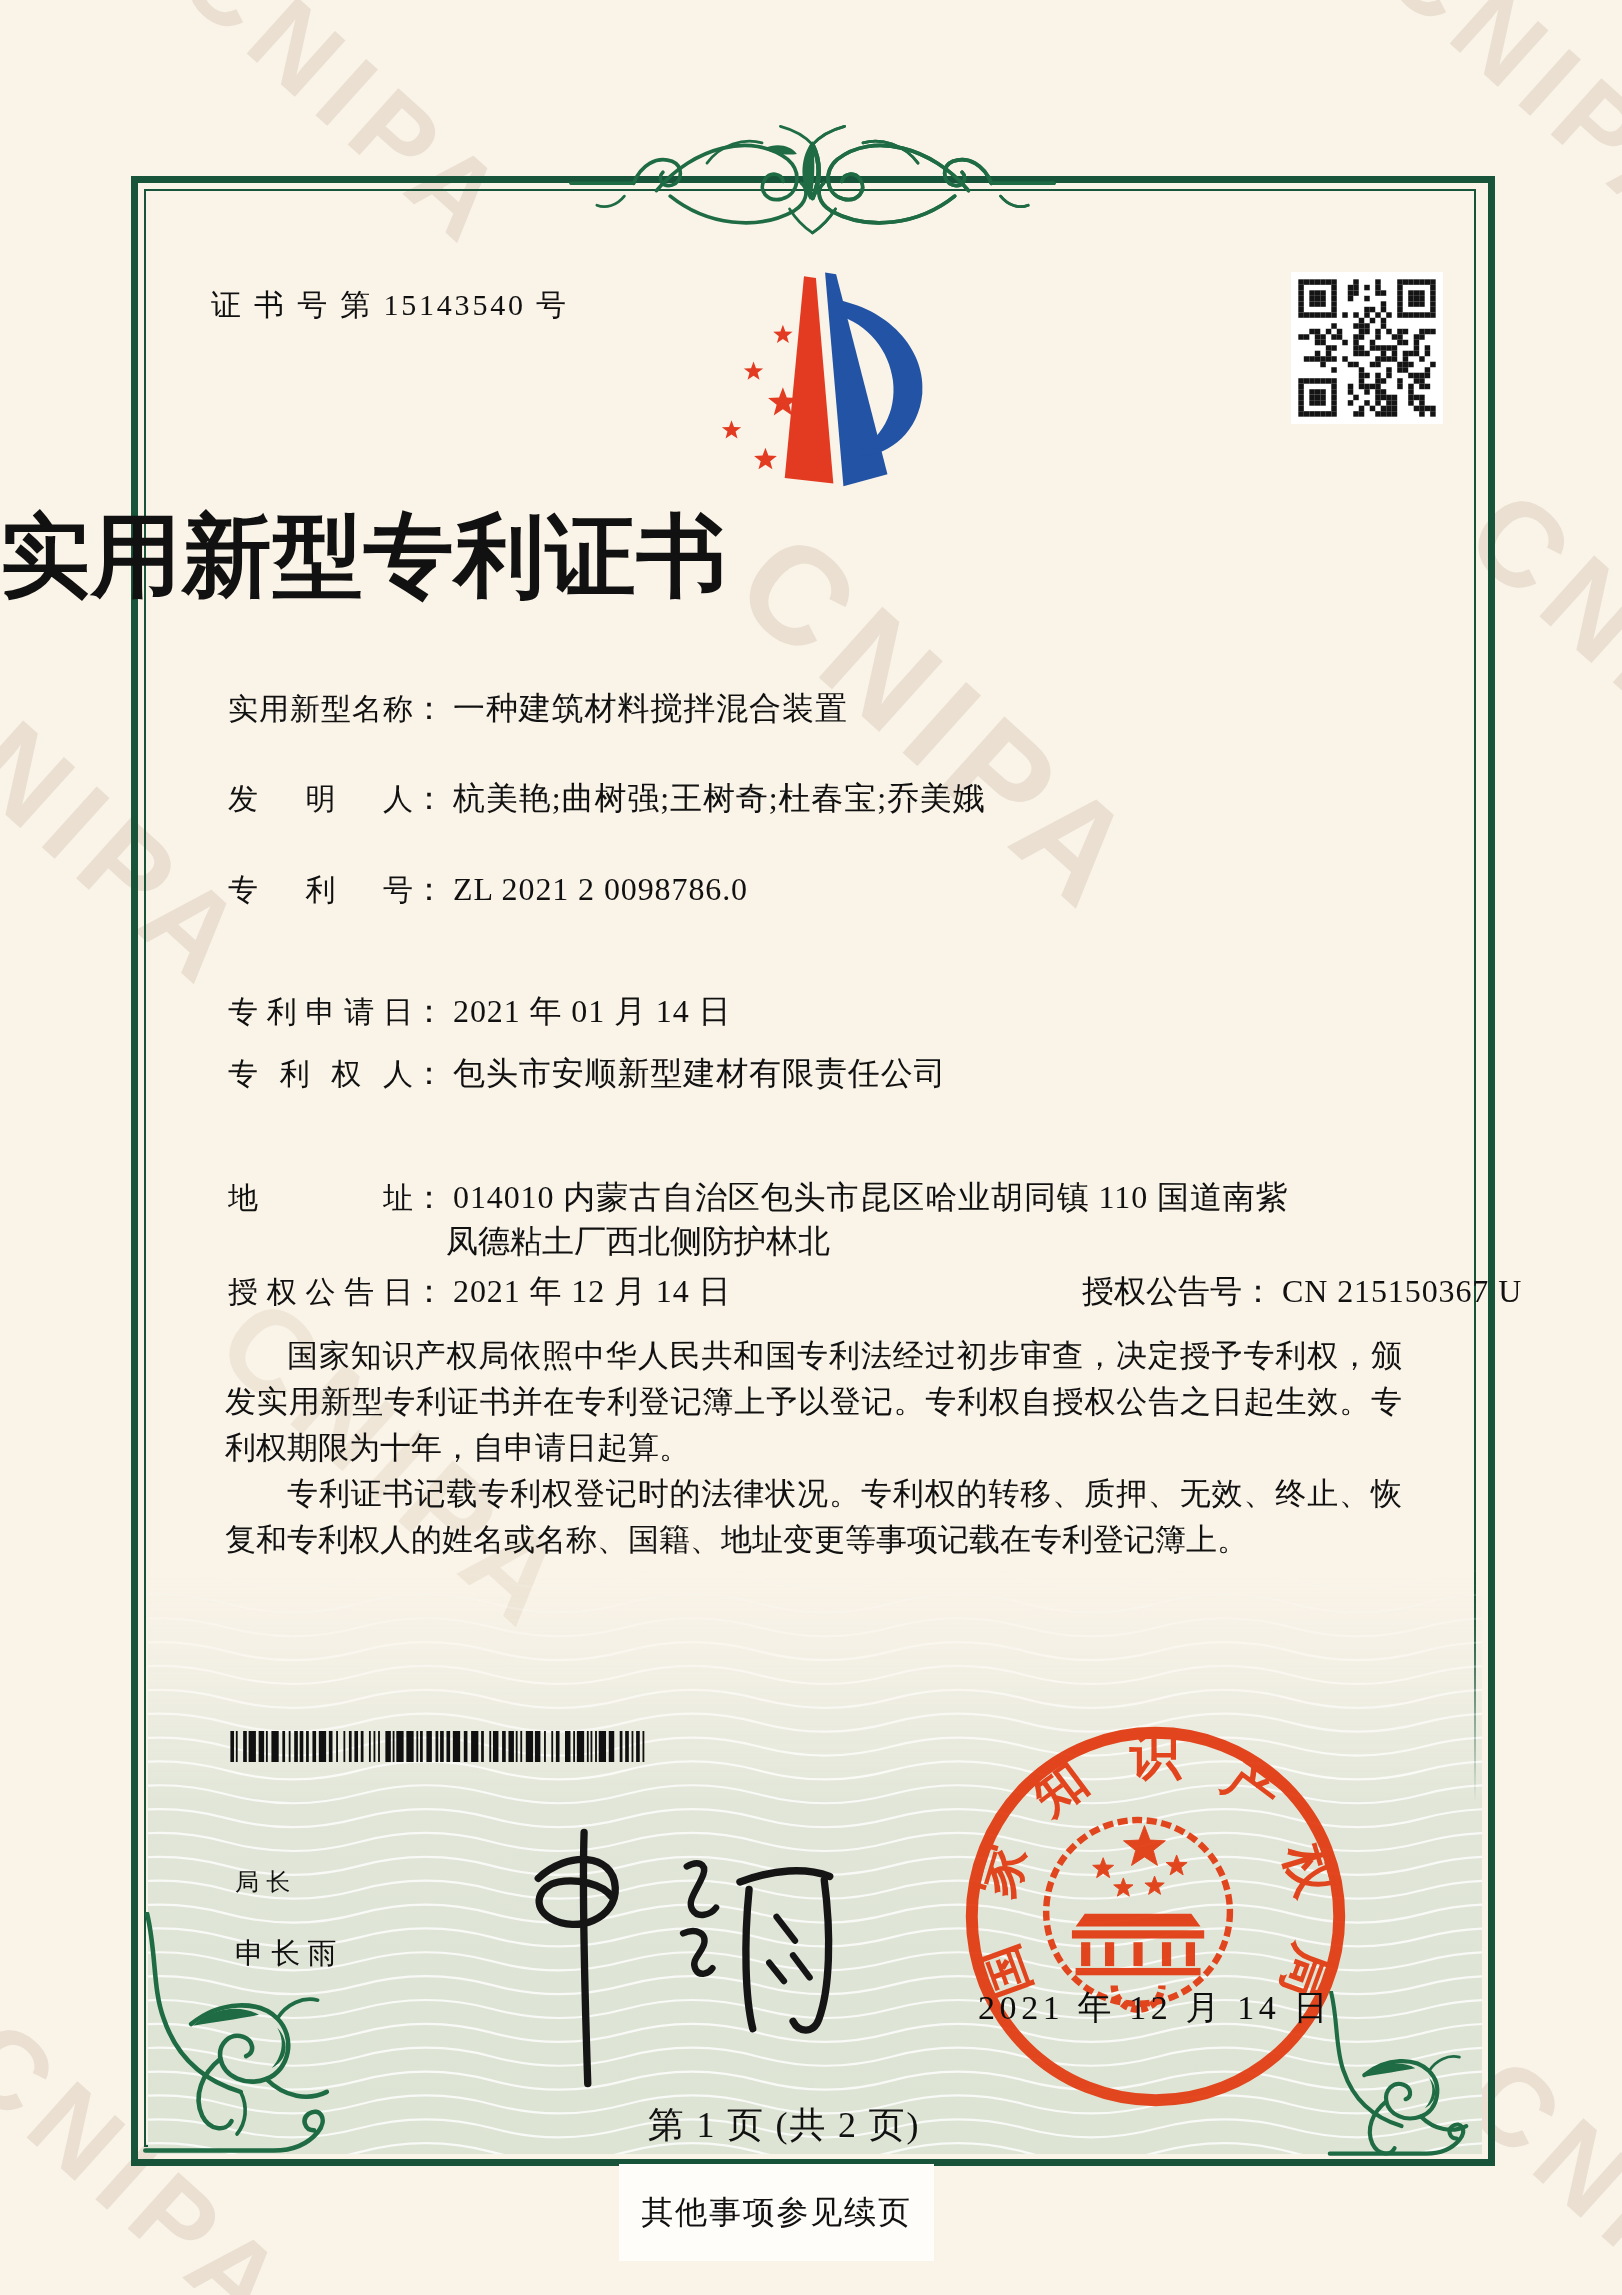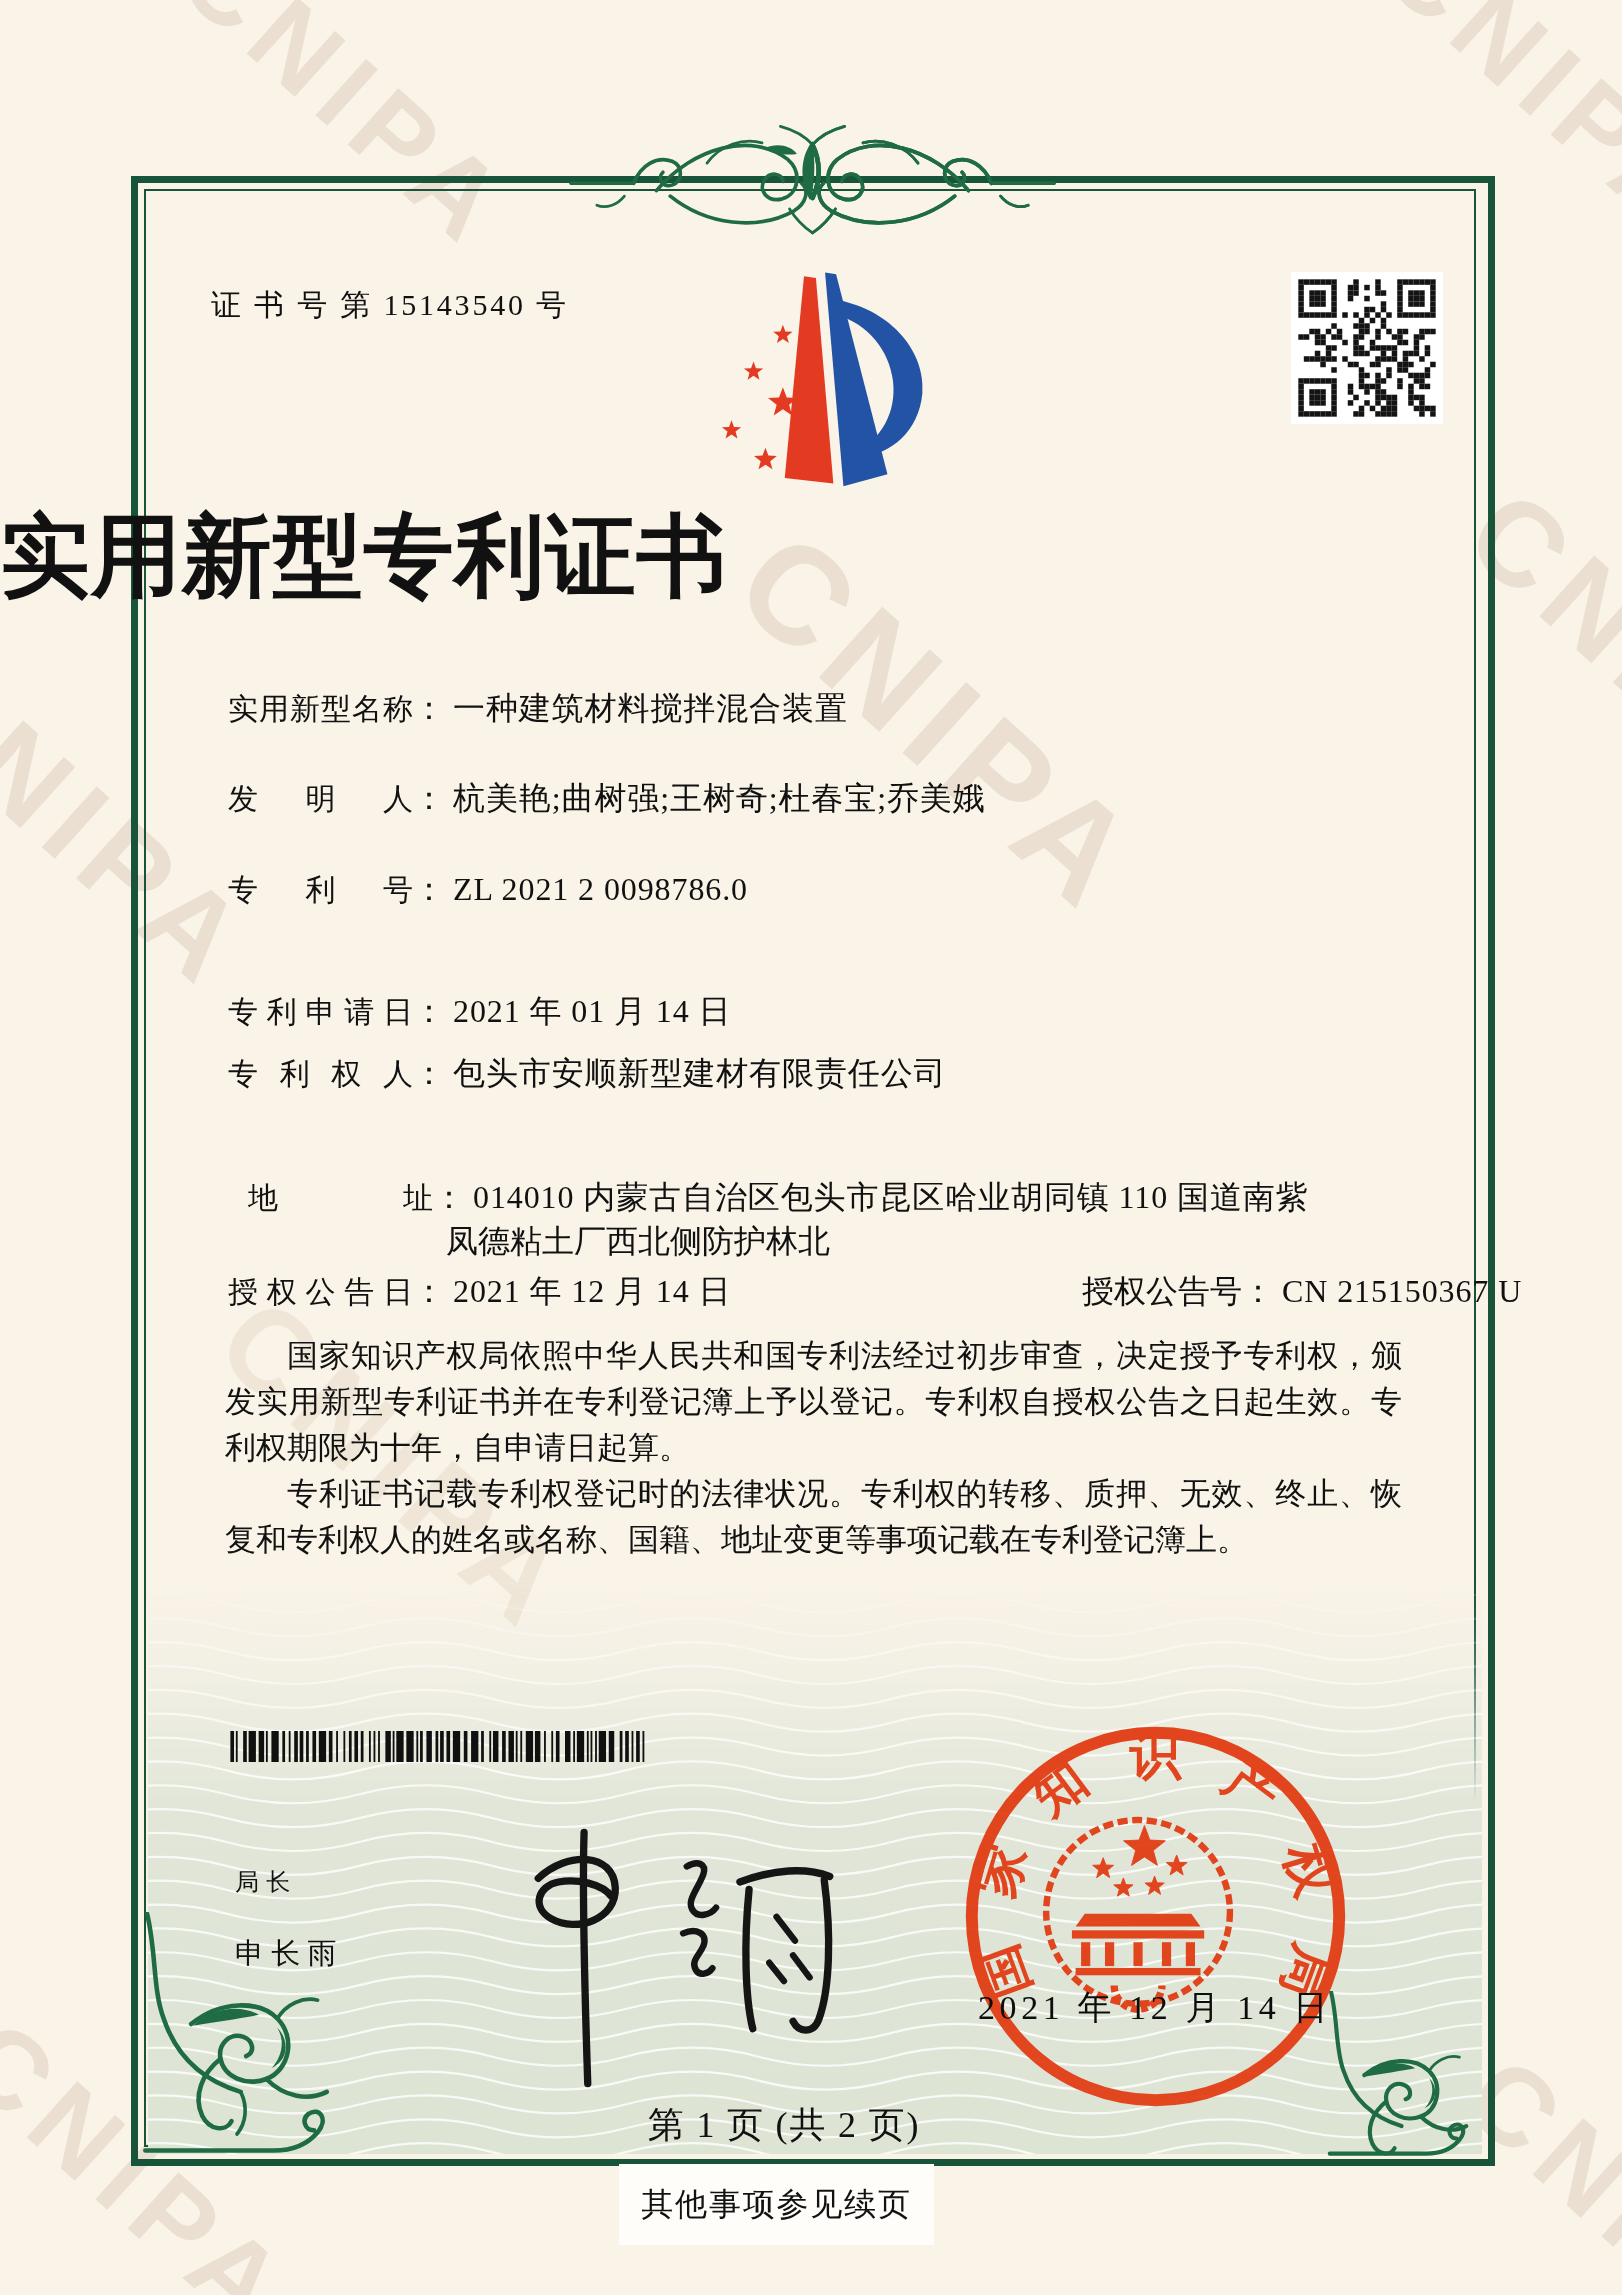--- a/index.html
+++ b/index.html
@@ -51,21 +51,21 @@
   .barcode{position:absolute;left:229px;top:1731px;z-index:6;}
   .official-title{position:absolute;left:235px;top:1866px;font-size:24px;letter-spacing:7.3px;z-index:7;
     font-family:"Liberation Sans","DejaVu Sans",sans-serif;}
   .official-name{position:absolute;left:235px;top:1934px;font-size:29px;letter-spacing:7.3px;z-index:7;
     font-family:"Liberation Sans","DejaVu Sans",sans-serif;}
   .signature{position:absolute;left:503px;top:1816px;z-index:7;}
   .seal{position:absolute;left:958px;top:1719px;z-index:6;}
   .seal-date{position:absolute;left:944px;top:1985px;width:422px;text-align:center;
     font-size:34px;letter-spacing:4.6px;color:#0d0d0d;z-index:7;}
   .page-info{position:absolute;left:0;top:2101px;width:1568px;text-align:center;font-size:36px;letter-spacing:1.8px;z-index:5;}
-  .cont-band{position:absolute;left:619px;top:2164px;width:315px;height:81px;background:#fffdf9;z-index:5;
+  .cont-band{position:absolute;left:619px;top:2164px;width:315px;height:97px;background:#fffdf9;z-index:5;
     display:flex;align-items:center;justify-content:center;}
   .cont-band span{font-size:32px;letter-spacing:1.8px;}
 </style>
 </head>
 <body>
 
 <div class="page">
 
   <span class="watermark" style="left:147px;top:27.5px;font-size:110px;">CNIPA</span>
   <span class="watermark" style="left:1350px;top:18.4px;font-size:110px;">CNIPA</span>
@@ -463,21 +463,21 @@
     <span class="fvalue">ZL 2021 2 0098786.0</span>
   </div>
   <div class="field-row" style="top:990px;">
     <span class="flabel">专利申请日</span><span class="colon">：</span>
     <span class="fvalue">2021 年 01 月 14 日</span>
   </div>
   <div class="field-row" style="top:1052px;">
     <span class="flabel">专利权人</span><span class="colon">：</span>
     <span class="fvalue">包头市安顺新型建材有限责任公司</span>
   </div>
-  <div class="field-row" style="top:1176px;margin-left:20px;">
+  <div class="field-row" style="top:1176px;">
     <span class="flabel">地址</span><span class="colon">：</span>
     <span class="fvalue">014010 内蒙古自治区包头市昆区哈业胡同镇 110 国道南紫</span>
   </div>
   <div class="addr-line2">凤德粘土厂西北侧防护林北</div>
   <div class="field-row" style="top:1270px;">
     <span class="flabel">授权公告日</span><span class="colon">：</span>
     <span class="fvalue">2021 年 12 月 14 日</span>
     <span class="grant-right">
       <span>授权公告号</span><span class="colon">：</span>
       <span class="fvalue">CN 215150367 U</span>

